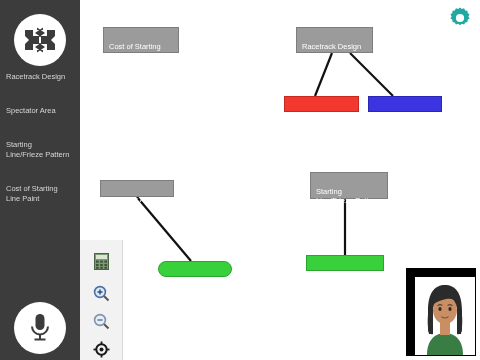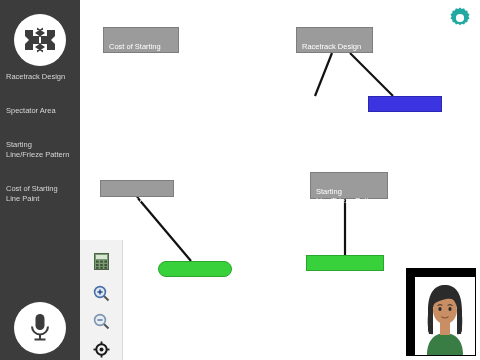--- a/index.html
+++ b/index.html
@@ -206,20 +206,23 @@
       <line id="edge-2" stroke="#111111" stroke-width="2.2" x1="57" y1="197" x2="111" y2="261"></line>
       <line id="edge-3" stroke="#111111" stroke-width="2.2" x1="265" y1="199" x2="265" y2="255"></line>
     </svg>
 
     <div class="node gray" id="node-0" style="left: 23px; top: 27px; width: 76px; height: 26px; background: rgb(155, 155, 155);">
       <span>Cost of Starting
 Line Paint</span>
     </div>
     <div class="node gray" id="node-1" style="left: 216px; top: 27px; width: 77px; height: 26px; background: rgb(155, 155, 155);">
       <span>Racetrack Design</span>
+    </div>
+    <div class="node red" id="node-2" style="left: 204px; top: 96px; width: 75px; height: 16px; background: rgb(243, 56, 47);">
+      <span>7-sided polygon.</span>
     </div>
     <div class="node blue" id="node-3" style="left: 288px; top: 96px; width: 74px; height: 16px; background: rgb(58, 53, 224);">
       <span>5km.</span>
     </div>
     <div class="node gray" id="node-4" style="left: 20px; top: 180px; width: 74px; height: 17px; background: rgb(155, 155, 155);">
       <span>Spectator Area</span>
     </div>
     <div class="node green" id="node-5" style="left: 78px; top: 261px; width: 74px; height: 16px; background: rgb(56, 209, 60); border-radius: 8px;">
       <span>1cm = 100m.</span>
     </div>

